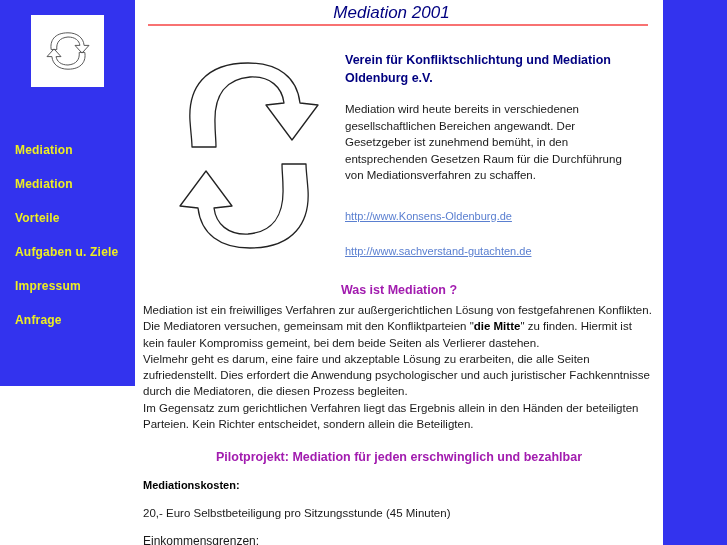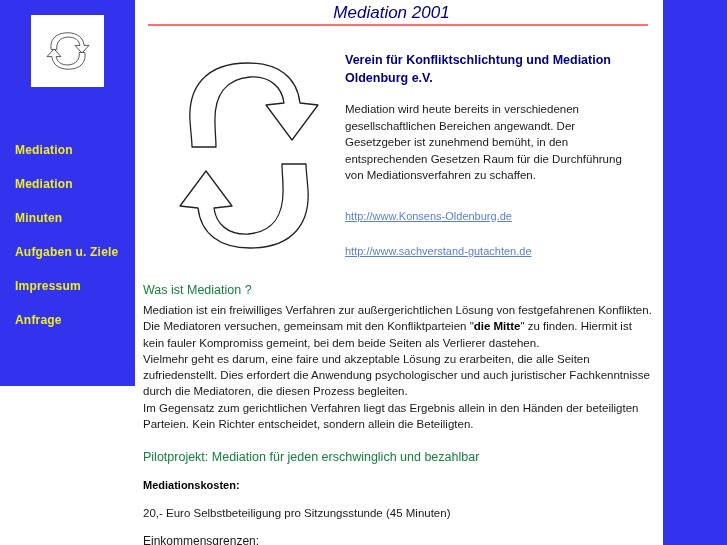--- a/index.html
+++ b/index.html
@@ -138,25 +138,26 @@
   }
 
   
   #article {
     position: absolute;
     left: 8px;
     top: 282px;
     width: 512px;
   }
   .sec-head {
-    color: #15803d;
+    color: #a21caf;
     font-size: 12.5px;
-    font-weight: normal;
+    font-weight: bold;
     margin: 0 0 4px 0;
     line-height: 16px;
+    text-align: center;
   }
   .para {
     color: #1a1a1a;
     font-size: 11.5px;
     line-height: 16.3px;
     margin: 0;
   }
   .para b { font-weight: bold; color: #000000; }
   .sec-head.second { margin-top: 17px; margin-bottom: 14px; }
   .sub-bold {
@@ -193,21 +194,21 @@
                    C 30 60, 24 55, 23 48 L 30 48 L 20 37 L 10 48 L 17 48
                    C 18 59, 27 66, 40 66 Z"></path>
         </g>
       </svg>
     </span>
   </div>
 
   <div id="nav">
     <a class="nav-item" href="#">Mediation</a>
     <a class="nav-item" href="#">Mediation</a>
-    <a class="nav-item" href="#">Minuten</a>
+    <a class="nav-item" href="#">Vorteile</a>
     <a class="nav-item" href="#">Aufgaben u. Ziele</a>
     <a class="nav-item" href="#">Impressum</a>
     <a class="nav-item" href="#">Anfrage</a>
   </div>
 </div>
 
 <div id="main">
 
   <h1 id="page-title">Mediation 2001</h1>
   <div id="title-rule"></div>

